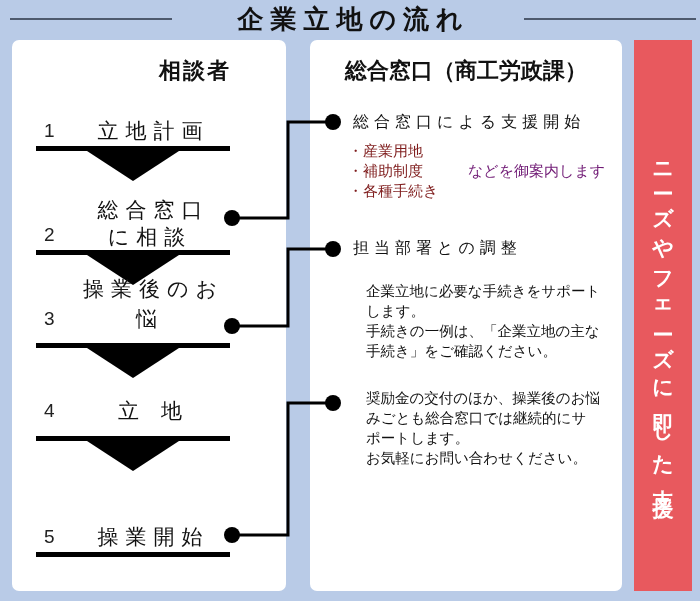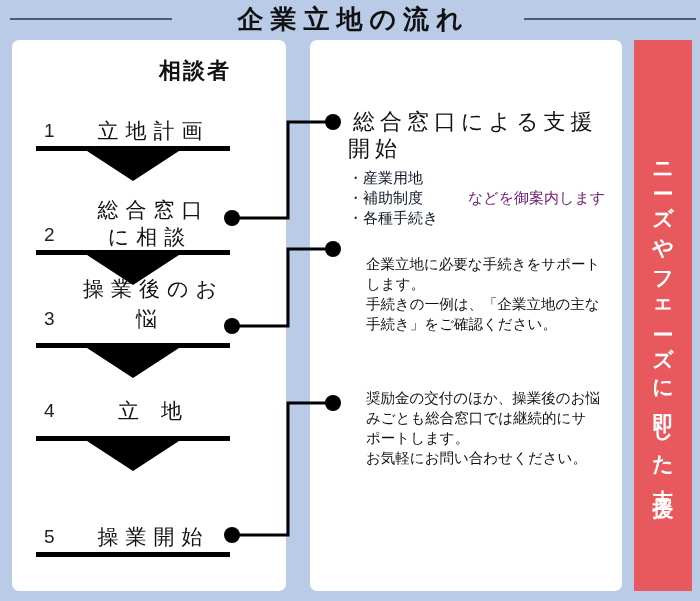--- a/index.html
+++ b/index.html
@@ -143,41 +143,41 @@
     width: 0;
     height: 0;
     border-left: 46px solid transparent;
     border-right: 46px solid transparent;
     border-top: 30px solid #000;
   }
 
   
   .rblock { position: absolute; }
   .rblock-title {
-    font-size: 22px;
+    font-size: 16px;
     color: #111;
     letter-spacing: 5px;
     text-indent: 5px;
     line-height: 27px;
     white-space: pre-line;
   }
   .rblock-body {
     font-size: 14.5px;
     color: #111;
     line-height: 20px;
     white-space: pre-line;
     margin-top: 20px;
   }
   .bullets-wrap {
     position: relative;
     margin-top: 6px;
   }
   .bullets {
     font-size: 15px;
-    color: #0f172a;
+    color: #7f1d1d;
     line-height: 20px;
     white-space: pre-line;
   }
   .bullets-note {
     position: absolute;
     left: 120px;
     top: 20px;
     font-size: 15px;
     color: #701a75;
     line-height: 20px;
@@ -206,20 +206,21 @@
   </div>
 
   <div class="panel" id="left-panel"></div>
   <div class="panel" id="right-panel"></div>
 
   <div class="banner">
     <div class="banner-text">ニーズやフェーズに即した支援</div>
   </div>
 
   <div class="col-head" id="left-head">相談者</div>
+  <div class="col-head" id="right-head">総合窓口（商工労政課）</div>
 
   <div class="step" style="top:110px;height:36px;">
     <div class="step-row">
       <div class="step-num">1</div>
       <div class="step-label wide">立地計画</div>
     </div>
   </div>
   <div class="step-bar" style="top:146px;"></div>
   <div class="step-arrow" style="left:87px;top:151px;"></div>
 
@@ -263,20 +264,21 @@
     <div class="rblock-title">総合窓口による支援開始</div>
     <div class="bullets-wrap">
       <div class="bullets">・産業用地
 ・補助制度
 ・各種手続き</div>
       <div class="bullets-note">などを御案内します</div>
     </div>
   </div>
 
   <div class="rblock" style="left:348px;top:234px;width:268px;">
+    <div class="rblock-title">担当部署との調整</div>
     <div class="rblock-body" style="margin-left:18px;">企業立地に必要な手続きをサポート
 します。
 手続きの一例は、「企業立地の主な
 手続き」をご確認ください。</div>
   </div>
 
   <div class="rblock" style="left:348px;top:378px;width:268px;">
     <div class="rblock-body" style="margin-left:18px;margin-top:10px;">奨励金の交付のほか、操業後のお悩
 みごとも総合窓口では継続的にサ
 ポートします。

